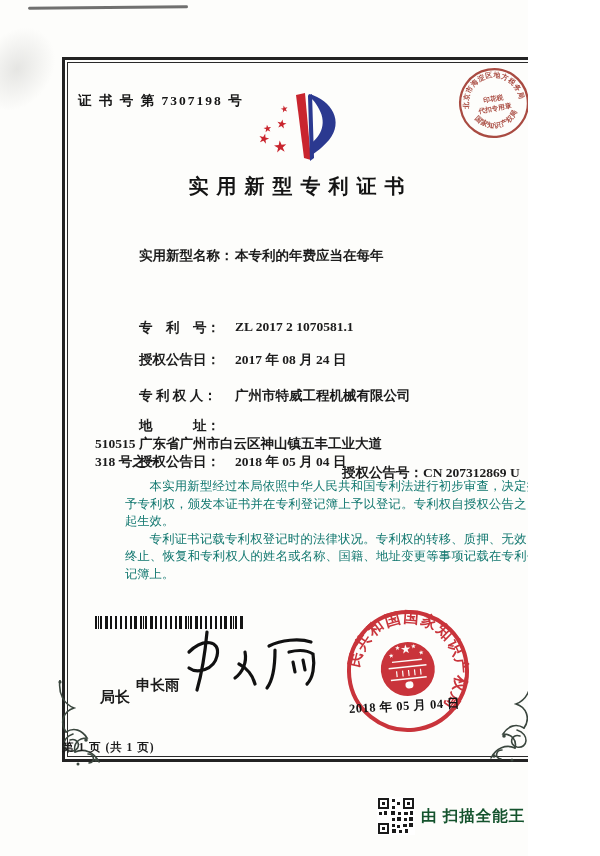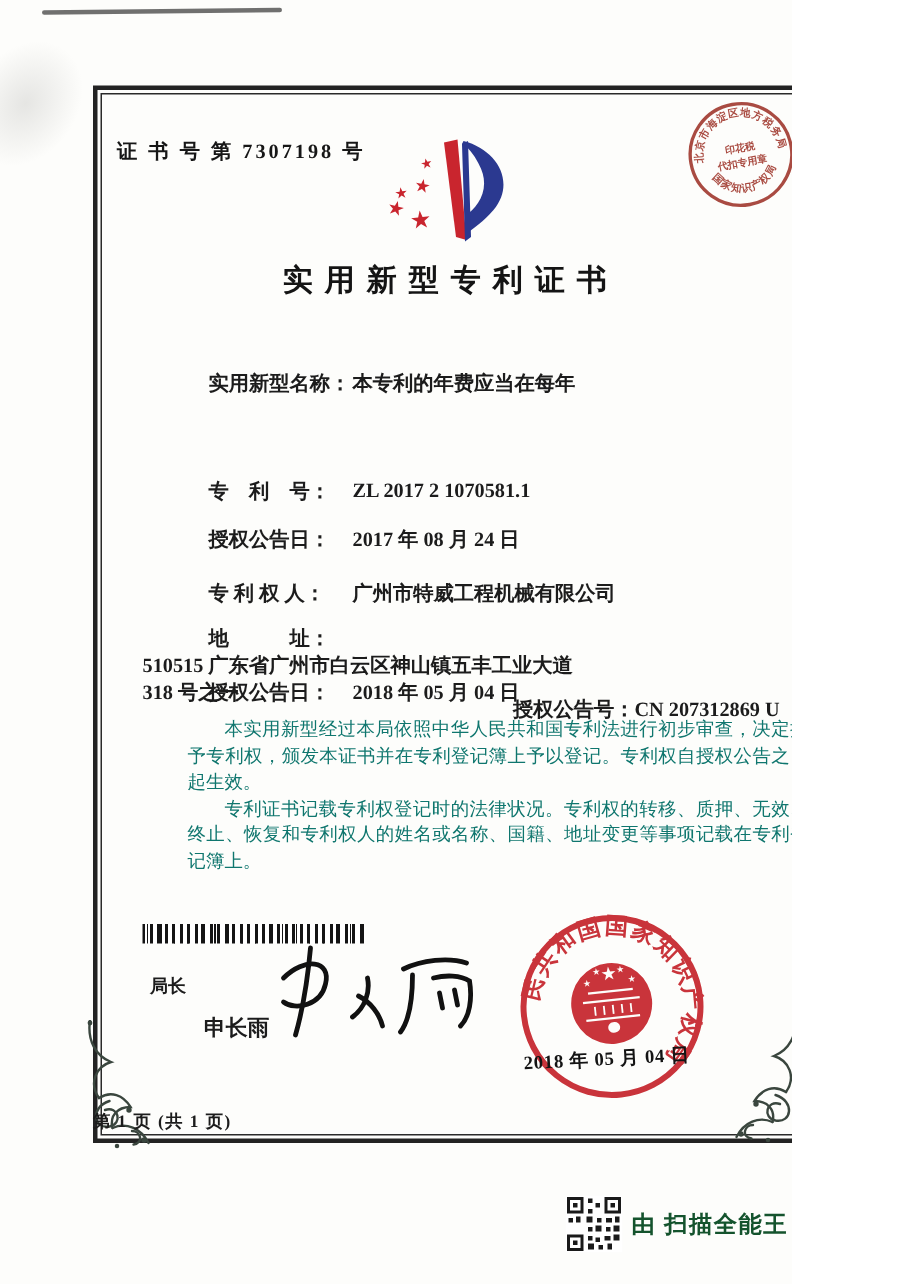--- a/index.html
+++ b/index.html
@@ -47,21 +47,21 @@
     font-size:12.3px; line-height:17.6px; text-align:justify; color:#0f766e;margin-left:32px;
   }
   .paras p { text-indent:2em; margin:0; }
   .barcode {
     position:absolute; left:95px; top:616px; width:148px; height:13px;
     background-color:#fff;
     background-image:
       repeating-linear-gradient(90deg,#141414 0 2px,transparent 2px 5px),
       repeating-linear-gradient(90deg,transparent 0 3px,#141414 3px 4px,transparent 4px 9px);
   }
-  .director-title { position:absolute; left:100px; top:649px; font-size:12px; font-weight:bold;
+  .director-title { position:absolute; left:100px; top:688px; font-size:15px; font-weight:bold;
     font-family:"Liberation Sans","DejaVu Sans",sans-serif; }
   .director-name  { position:absolute; left:100px; top:676px; font-size:14.5px; font-weight:bold;
     font-family:"Liberation Sans","DejaVu Sans",sans-serif;margin-left:36px; }
   .signature { position:absolute; left:177px; top:624px; width:152px; height:82px; }
   .seal { position:absolute; left:343px; top:606px; width:130px; height:130px;
     transform:rotate(-6deg); opacity:.92; }
   .seal-date {
     position:absolute; left:349px; top:698px; font-size:12.5px; font-weight:bold;
     letter-spacing:.5px; color:#141414; transform:rotate(-3deg); z-index:5; white-space:nowrap;
   }

